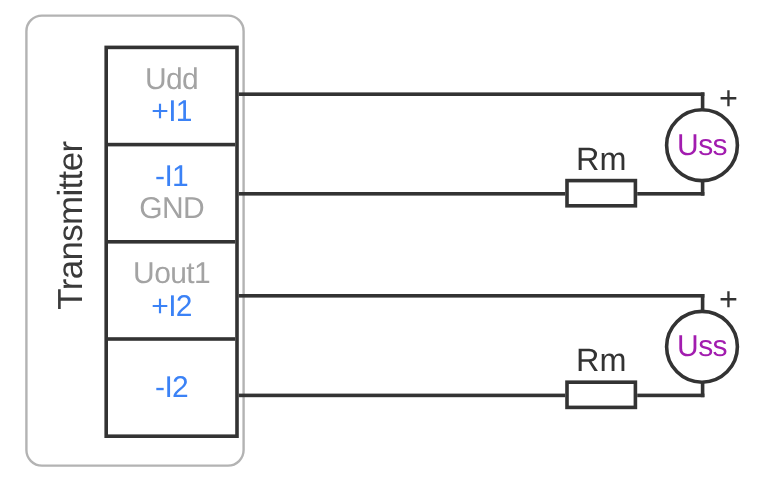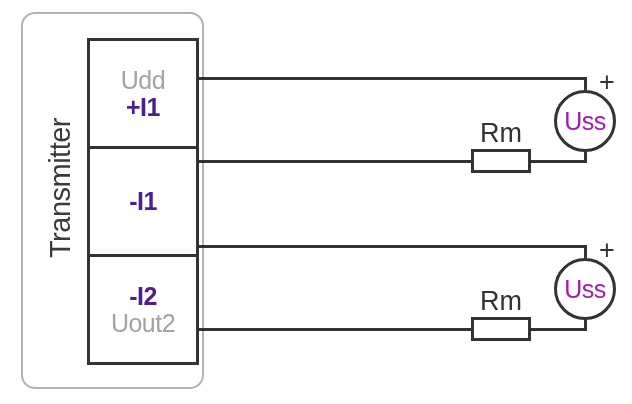--- a/index.html
+++ b/index.html
@@ -49,21 +49,21 @@
     display: flex;
     flex-direction: column;
     align-items: center;
     justify-content: center;
     line-height: 27px;
     font-size: 25px;
     letter-spacing: -0.5px;
   }
   .cell + .cell { border-top: 3px solid #333333; }
   .lbl-gray { color: #a3a3a3; font-weight: 400; }
-  .lbl-bold { color: #4c1d95; font-weight: 700; }
+  .lbl-bold { color: #3b82f6; font-weight: 400; }
   
   .wire { position: absolute; background: #333333; z-index: 2; }
   
   .resistor {
     position: absolute;
     width: 60px; height: 24px;
     border: 3px solid #333333;
     background: #ffffff;
     z-index: 3;
   }
@@ -108,24 +108,28 @@
   <div class="frame"></div>
   <div class="t-label">Transmitter</div>
 
   <div class="terminal-block">
     <div class="cell">
       <div class="lbl-gray">Udd</div>
       <div class="lbl-bold">+I1</div>
     </div>
     <div class="cell">
       <div class="lbl-bold">-I1</div>
+      <div class="lbl-gray">GND</div>
+    </div>
+    <div class="cell">
+      <div class="lbl-gray">Uout1</div>
+      <div class="lbl-bold">+I2</div>
     </div>
     <div class="cell">
       <div class="lbl-bold">-I2</div>
-      <div class="lbl-gray">Uout2</div>
     </div>
   </div>
 
   <div class="wire" style="left:183px; top:77px; width:404px; height:3px;"></div>
   <div class="wire" style="left:584px; top:77px; width:3px; height:15px;"></div>
   <div class="wire" style="left:584px; top:150px; width:3px; height:13px;"></div>
   <div class="wire" style="left:530px; top:160px; width:57px; height:3px;"></div>
   <div class="wire" style="left:183px; top:160px; width:290px; height:3px;"></div>
 
   <div class="r-label" style="left:501px; top:133px;">Rm</div>

